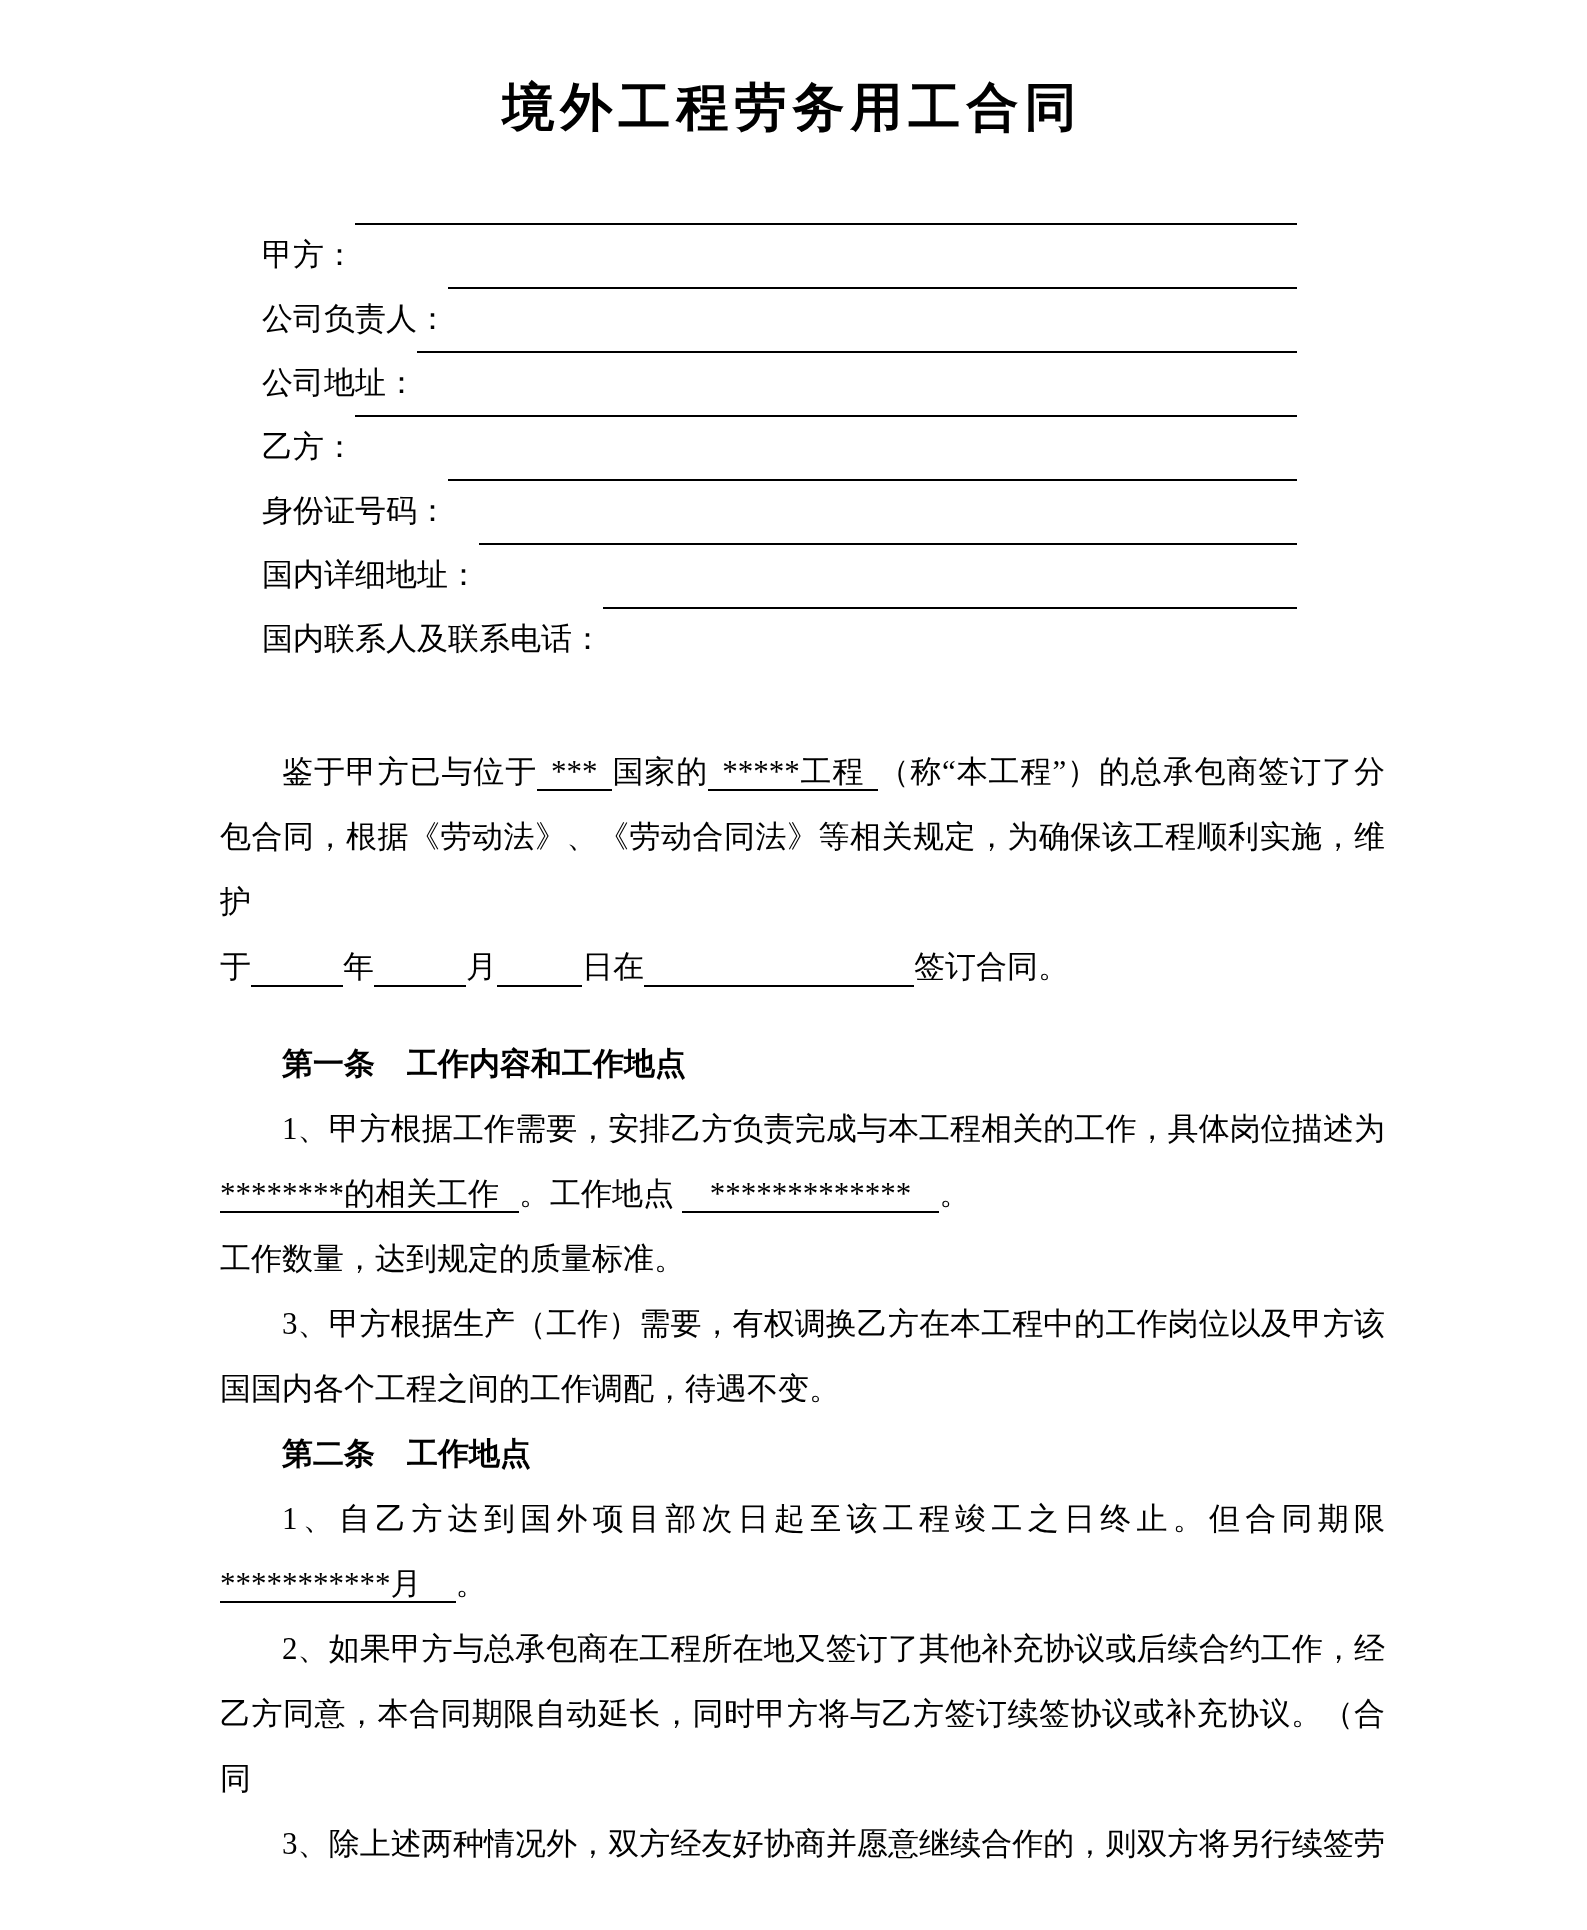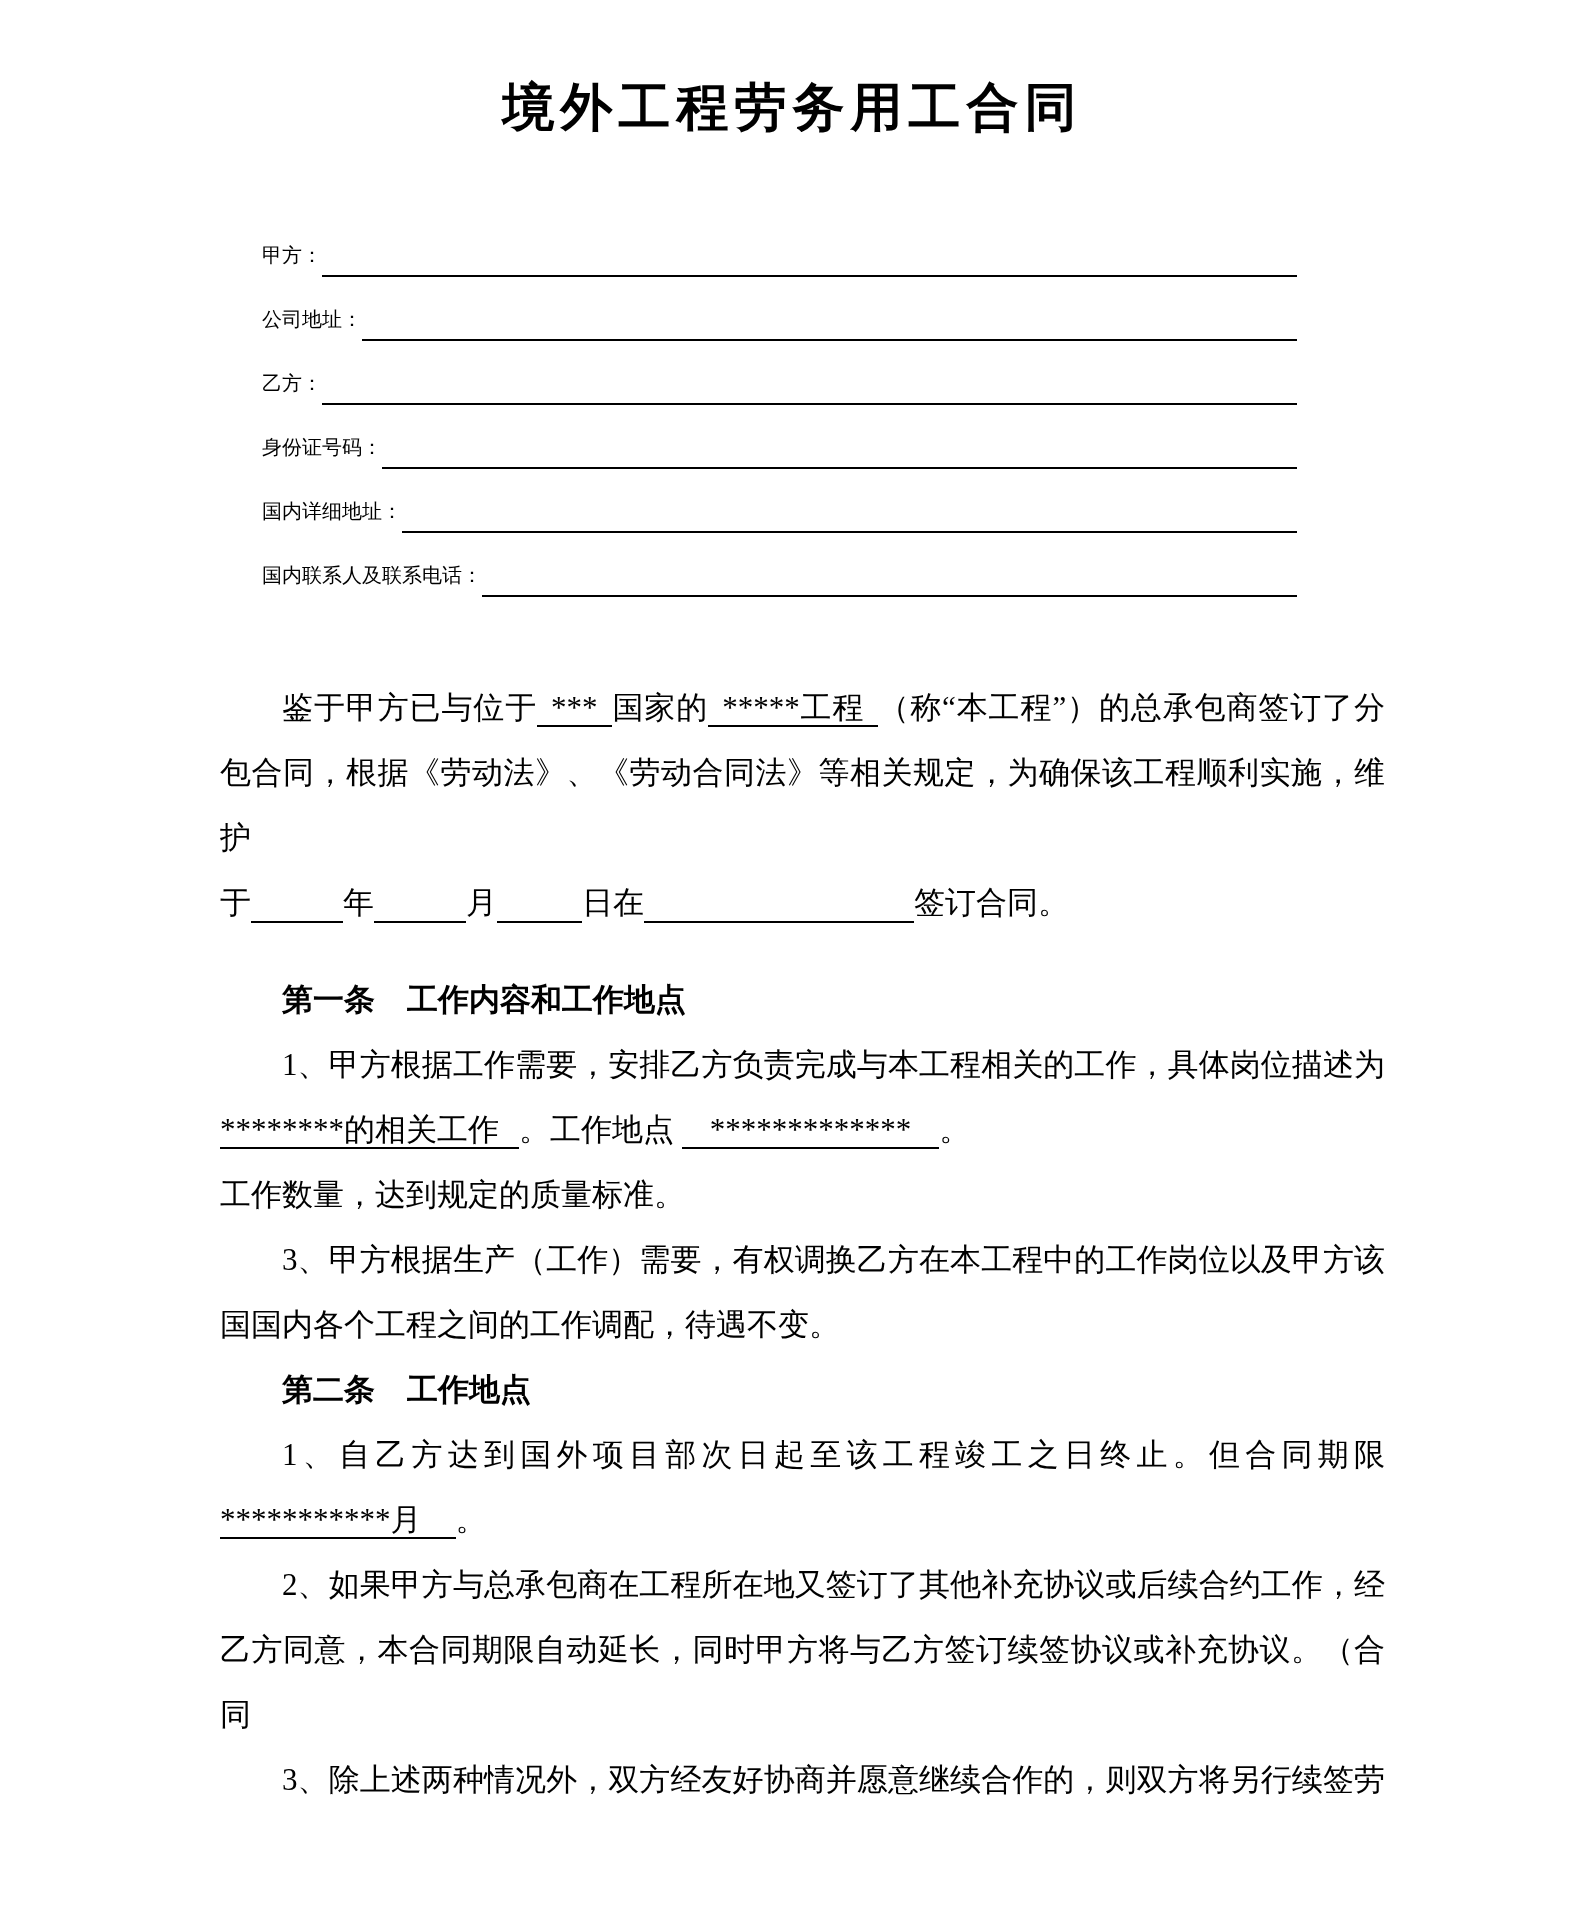--- a/index.html
+++ b/index.html
@@ -20,23 +20,23 @@
     font-size:52px;
     font-weight:bold;
     line-height:60px;
     letter-spacing:6px;
   }
 
   
   .formsec { margin-top:85px; padding-left:62px; }
   .frow {
     display:flex;
-    align-items:flex-end;
+    align-items:flex-start;
     height:64px;
-    font-size:20px;
+    font-size:31px;
     line-height:64px;
     white-space:nowrap;
   }
   .flabel { flex:0 0 auto; }
   .fline {
     flex:1 1 auto;
     margin-right:88px;
     margin-bottom:10px;
     border-bottom:2px solid #000;
   }
@@ -74,20 +74,24 @@
 <body>
 
 <div class="page">
   <div class="content">
 
     <div class="title">境外工程劳务用工合同</div>
 
     <div class="formsec">
       <div class="frow">
         <span class="flabel">甲方：</span>
+        <span class="fline"></span>
+      </div>
+      <div class="frow">
+        <span class="flabel">公司负责人：</span>
         <span class="fline"></span>
       </div>
       <div class="frow">
         <span class="flabel">公司地址：</span>
         <span class="fline"></span>
       </div>
       <div class="frow">
         <span class="flabel">乙方：</span>
         <span class="fline"></span>
       </div>

